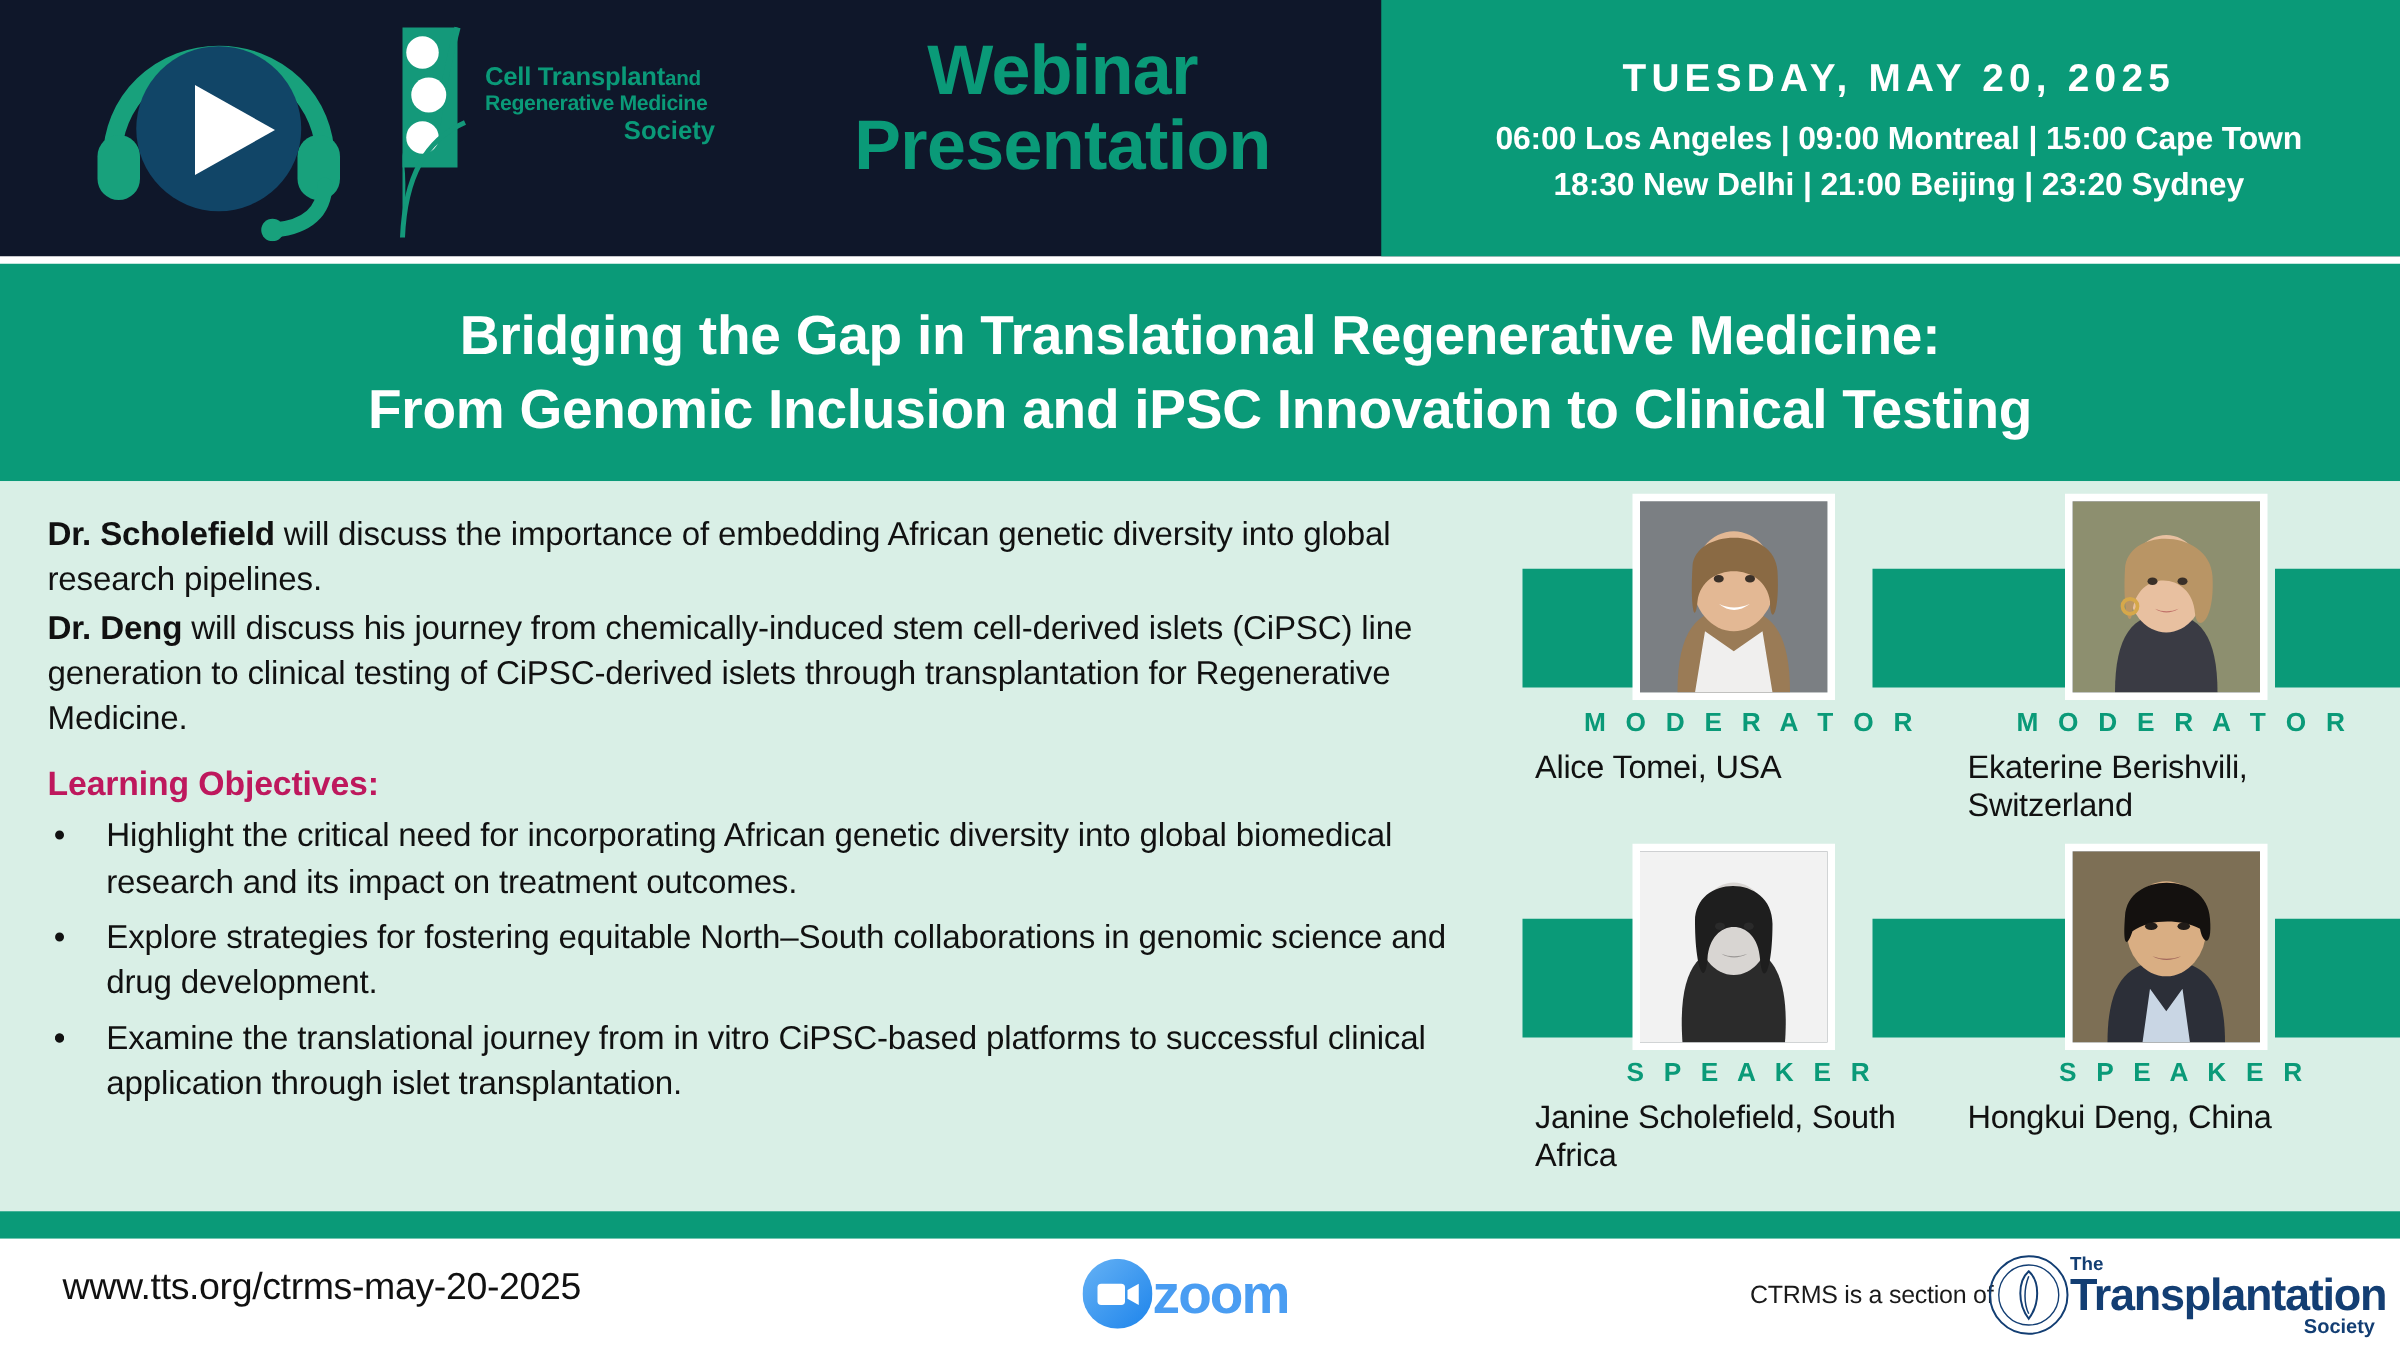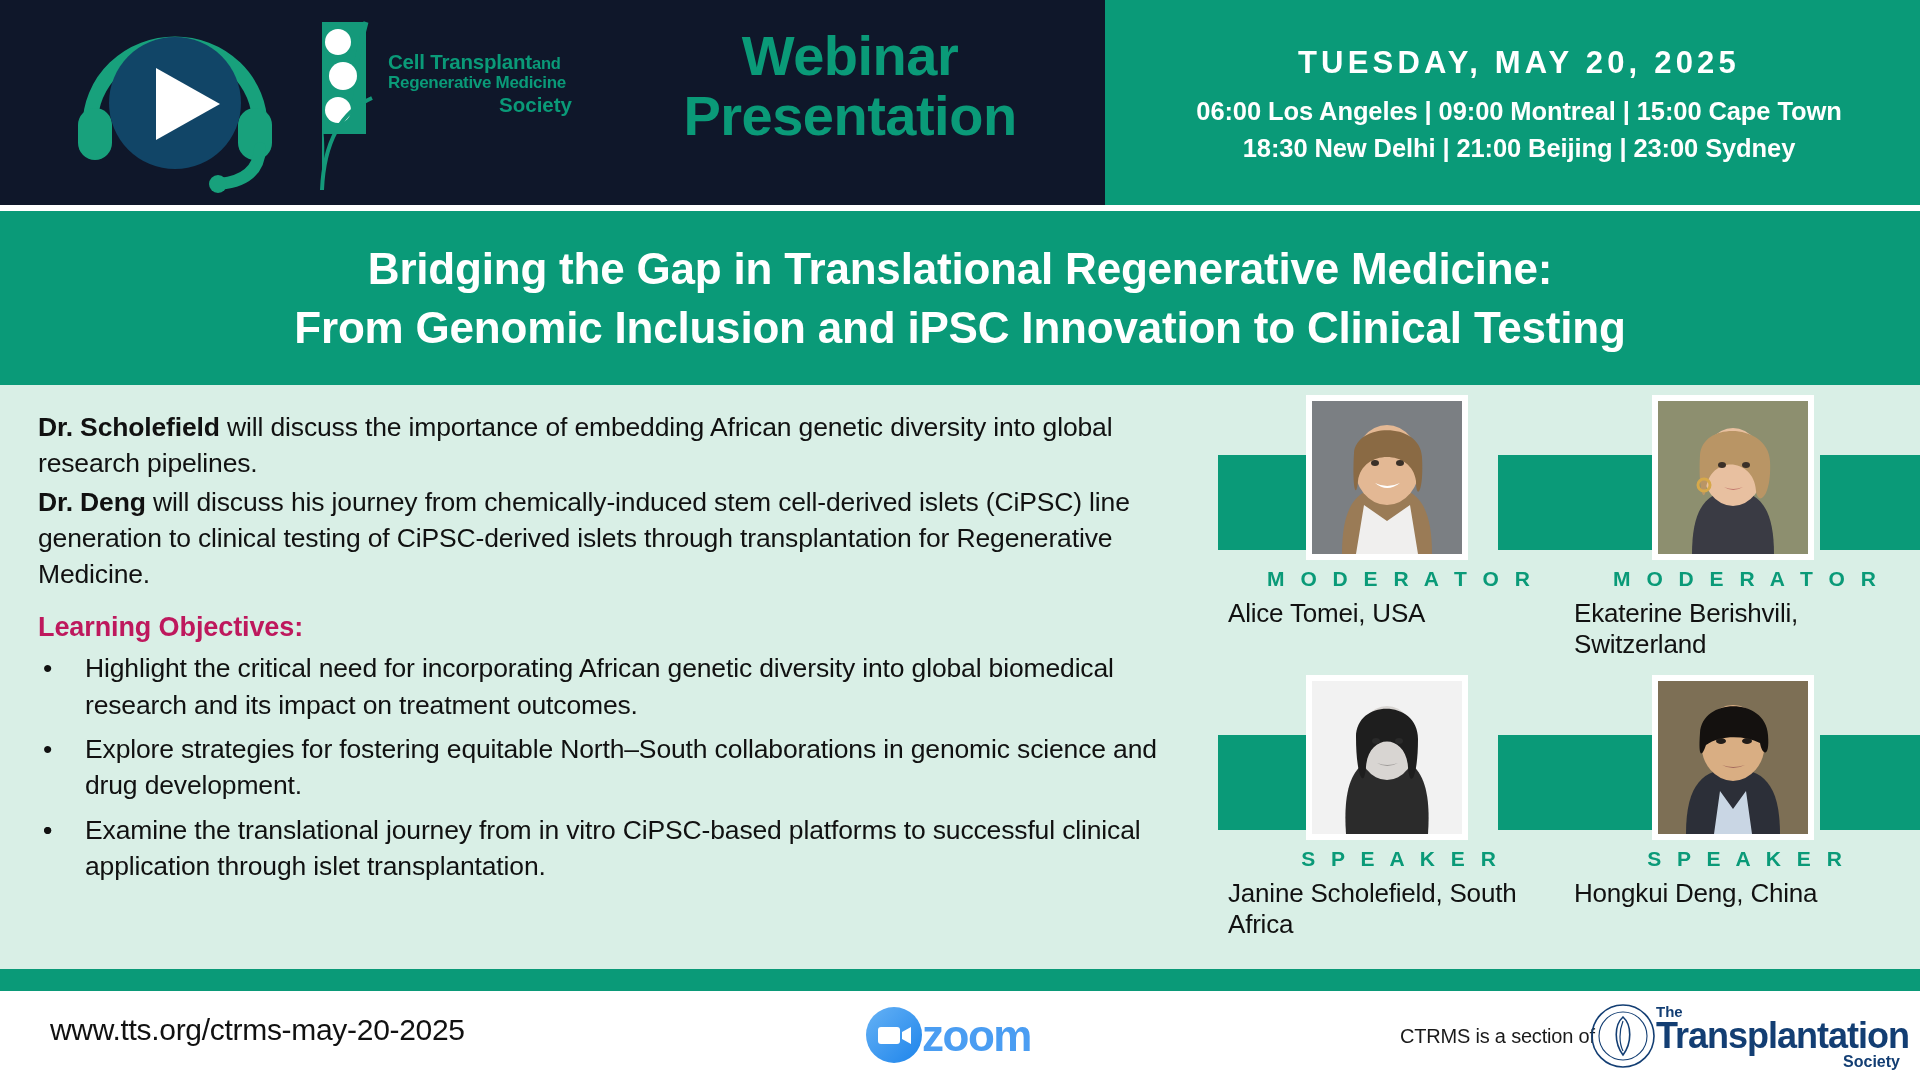--- a/index.html
+++ b/index.html
@@ -214,21 +214,21 @@
     <div class="webinar-title">
       <div>Webinar</div>
       <div>Presentation</div>
     </div>
   </div>
 
   <div class="date-block">
     <div class="date-main">TUESDAY, MAY 20, 2025</div>
     <div class="date-times">
       <div>06:00 Los Angeles | 09:00 Montreal | 15:00 Cape Town</div>
-      <div>18:30 New Delhi  | 21:00 Beijing  |  23:00 Sydney</div>
+      <div>18:30 New Delhi  | 21:00 Beijing  |  23:20 Sydney</div>
     </div>
   </div>
 </div>
 
 <div class="title-banner">
   <div class="title-line">Bridging the Gap in Translational Regenerative Medicine:</div>
   <div class="title-line">From Genomic Inclusion and iPSC Innovation to Clinical Testing</div>
 </div>
 
 <div class="body-area">

